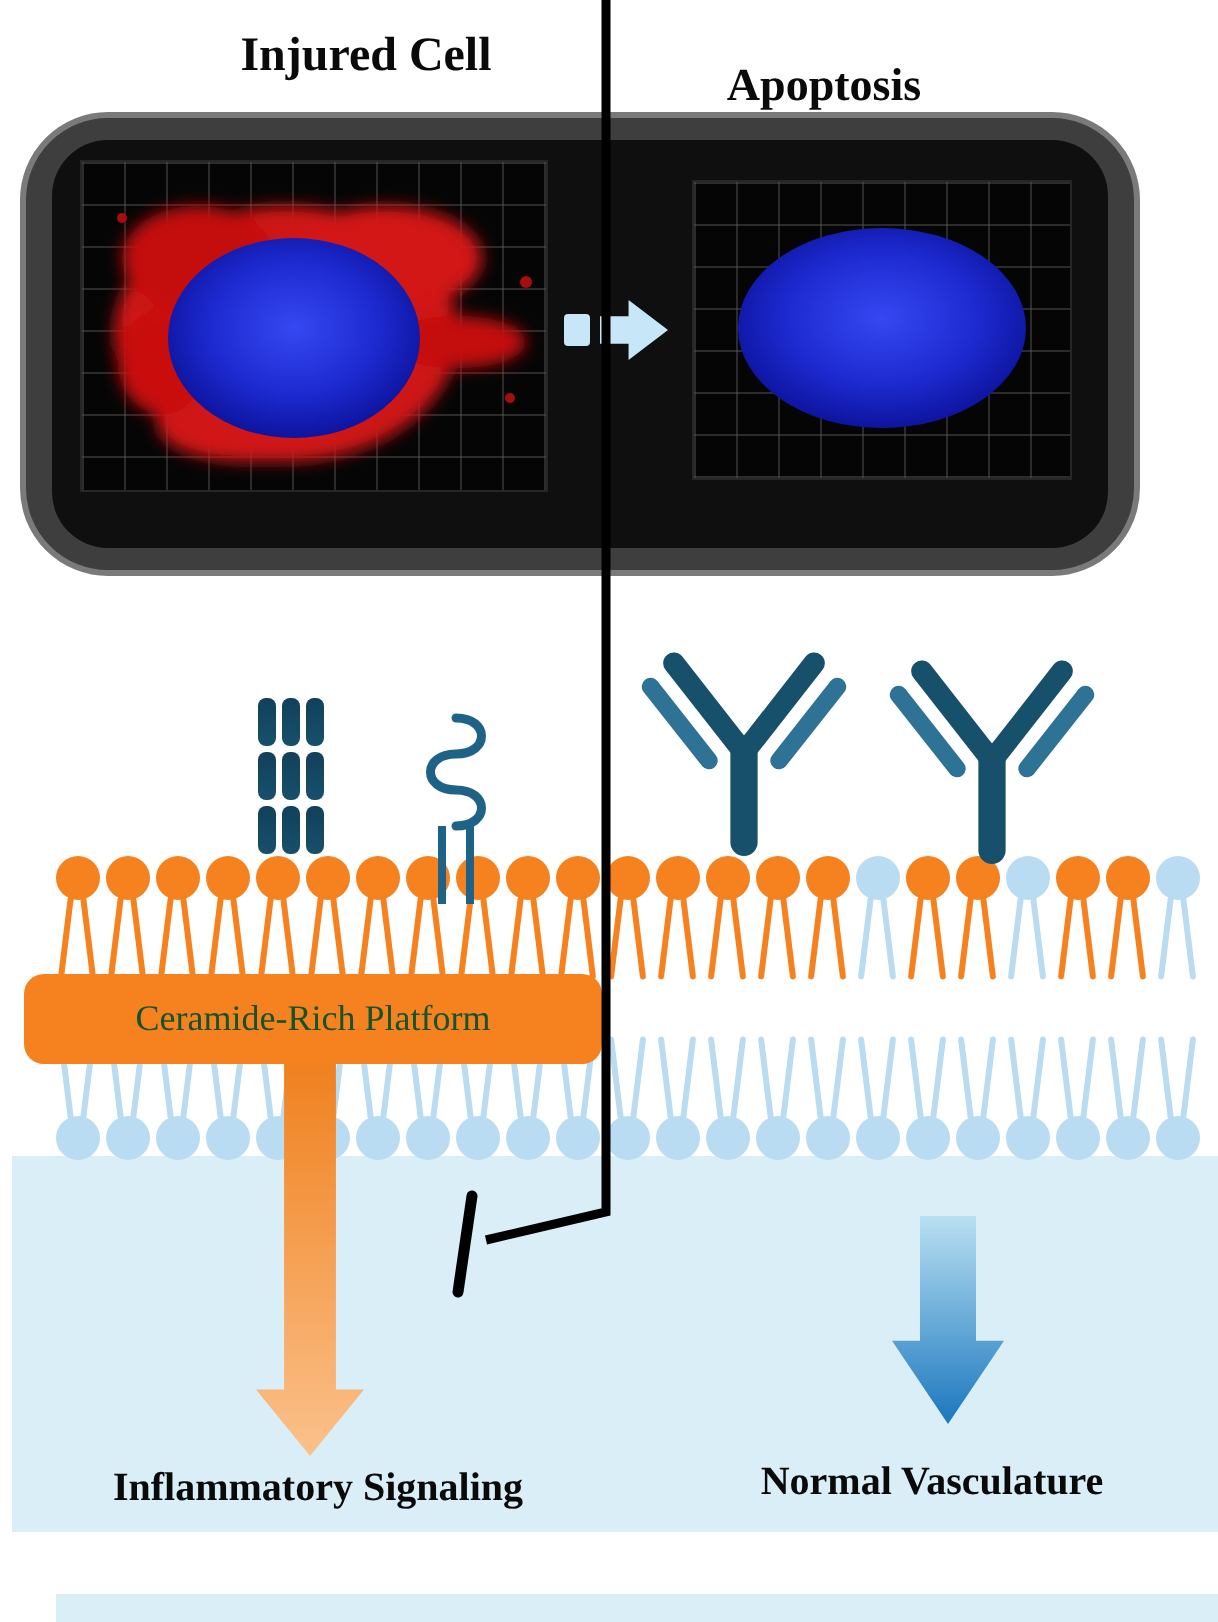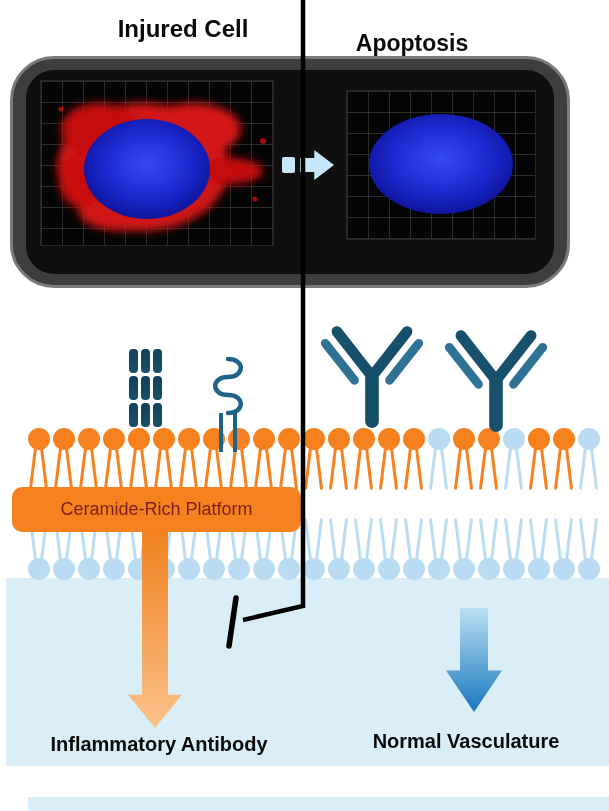--- a/index.html
+++ b/index.html
@@ -1,18 +1,18 @@
 <!DOCTYPE html>
 <html style="--platform: #F5821F; --cytoplasm: #D9EEF7; --transition-arrow: #C7E7F8; --antibody-dark: #17506B; --antibody-light: #2E7396; --receptor-outline: #1F6288; --arrow-orange-start: #EF7D18; --arrow-orange-end: #FBC18B; --arrow-blue-start: #B9E0F2; --arrow-blue-end: #1A77BE; --inhibition-line: #000000;"><head>
 <meta charset="utf-8">
 <style>
   html,body { margin:0; padding:0; background:#ffffff; }
   .canvas {
     position:relative; width:609px; height:811px; overflow:hidden;
-    background:#ffffff; font-family:Liberation Sans, sans-serif;
+    background:#ffffff; font-family:Liberation Serif, serif;
   }
 
   
   .cytoplasm { position:absolute; left:6px; top:578px; width:603px; height:188px;
     background:var(--cytoplasm,#d9eef7); z-index:0; }
   .bottom-strip { position:absolute; left:28px; top:797px; width:581px; height:14px;
     background:var(--cytoplasm,#d9eef7); z-index:9; }
 
   
   .scope-panel { position:absolute; left:10px; top:56px; width:560px; height:232px;
@@ -63,21 +63,21 @@
 
   
   .ab { position:absolute; z-index:3; }
   .ab.ab1 { left:318px; top:316px; }
   .ab.ab2 { left:442px; top:320px; }
   .ab .heavy { stroke:var(--antibody-dark,#17506b); }
   .ab .light { stroke:var(--antibody-light,#2e7396); }
 
   
   .platform { position:absolute; left:12px; top:487px; width:289px; height:45px;
-    border-radius:10px; background:var(--platform,#f5821f); color:#7f1d1d;
+    border-radius:10px; background:var(--platform,#f5821f); color:#14532d;
     font-size:18px; line-height:45px; text-align:center; z-index:6; }
   .orange-arrow { position:absolute; left:128px; top:520px; width:54px; height:208px; z-index:4;
     background:linear-gradient(180deg, var(--arrow-orange-start,#ef7d18), var(--arrow-orange-end,#fbc18b));
     clip-path:polygon(26% 0, 74% 0, 74% 84%, 100% 84%, 50% 100%, 0 84%, 26% 84%); }
   .blue-arrow { position:absolute; left:446px; top:608px; width:56px; height:104px; z-index:4;
     background:linear-gradient(180deg, var(--arrow-blue-start,#b9e0f2), var(--arrow-blue-end,#1a77be));
     clip-path:polygon(25% 0, 75% 0, 75% 60%, 100% 60%, 50% 100%, 0 60%, 25% 60%); }
 
   
   .inhibit { position:absolute; left:0; top:0; z-index:8; pointer-events:none; }
@@ -413,18 +413,18 @@
 
   <div class="orange-arrow"></div>
   <div class="blue-arrow"></div>
   <div class="platform">Ceramide-Rich Platform</div>
 
   <svg class="inhibit" width="609" height="811" viewBox="0 0 609 811">
     <path d="M303,0 L303,606 L243,620" fill="none" stroke="#000000" stroke-width="4.5"></path>
     <line x1="236" y1="598" x2="229" y2="646" stroke="#000000" stroke-width="5.5" stroke-linecap="round"></line>
   </svg>
 
-  <div class="lbl inflammatory">Inflammatory Antibody</div>
+  <div class="lbl inflammatory">Inflammatory Signaling</div>
   <div class="lbl vasculature">Normal Vasculature</div>
 
   <div class="bottom-strip"></div>
 
 </div>
 
 </body></html>

